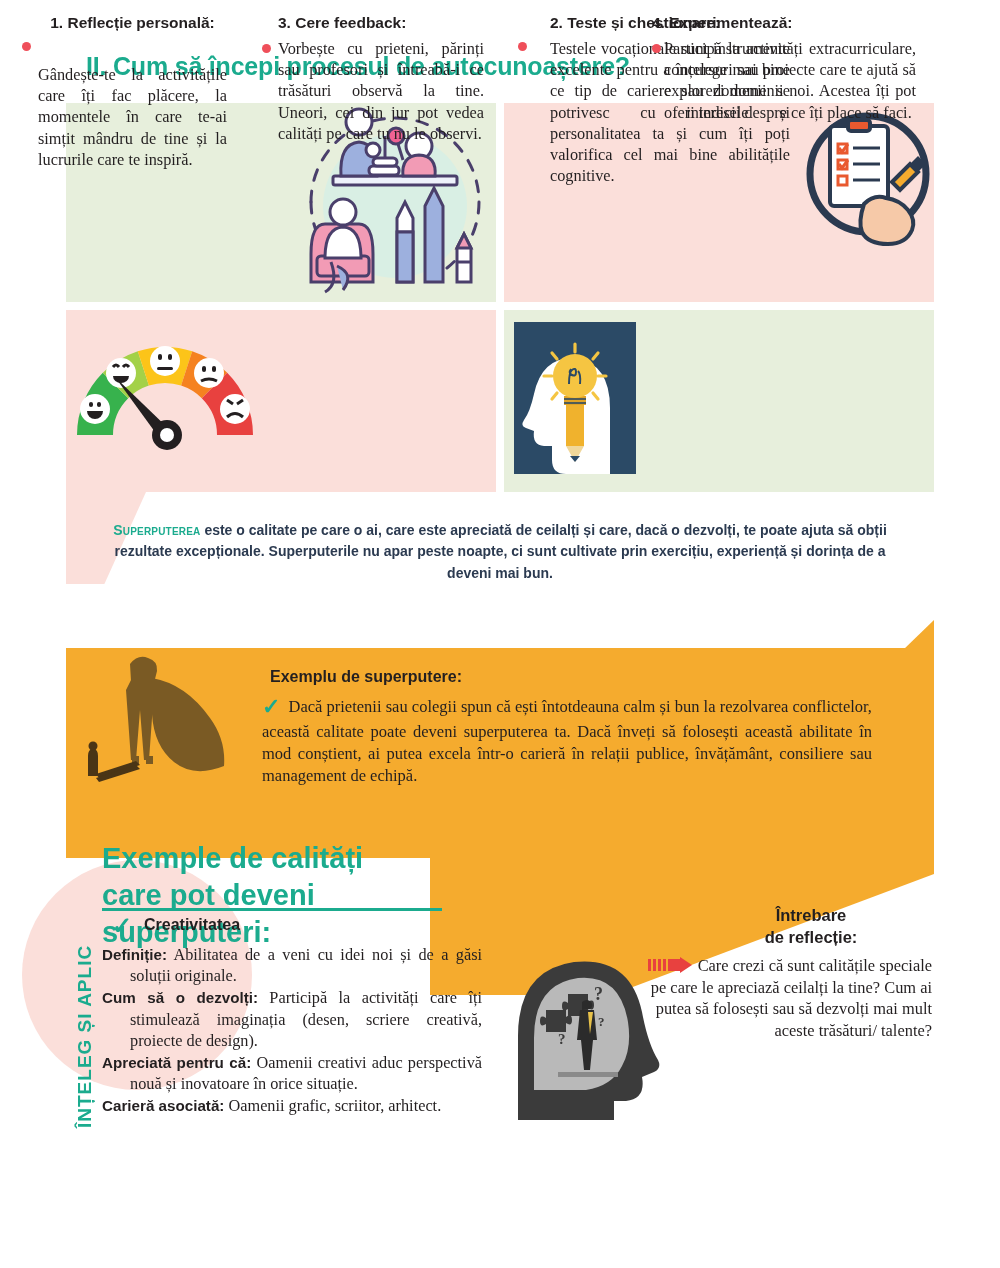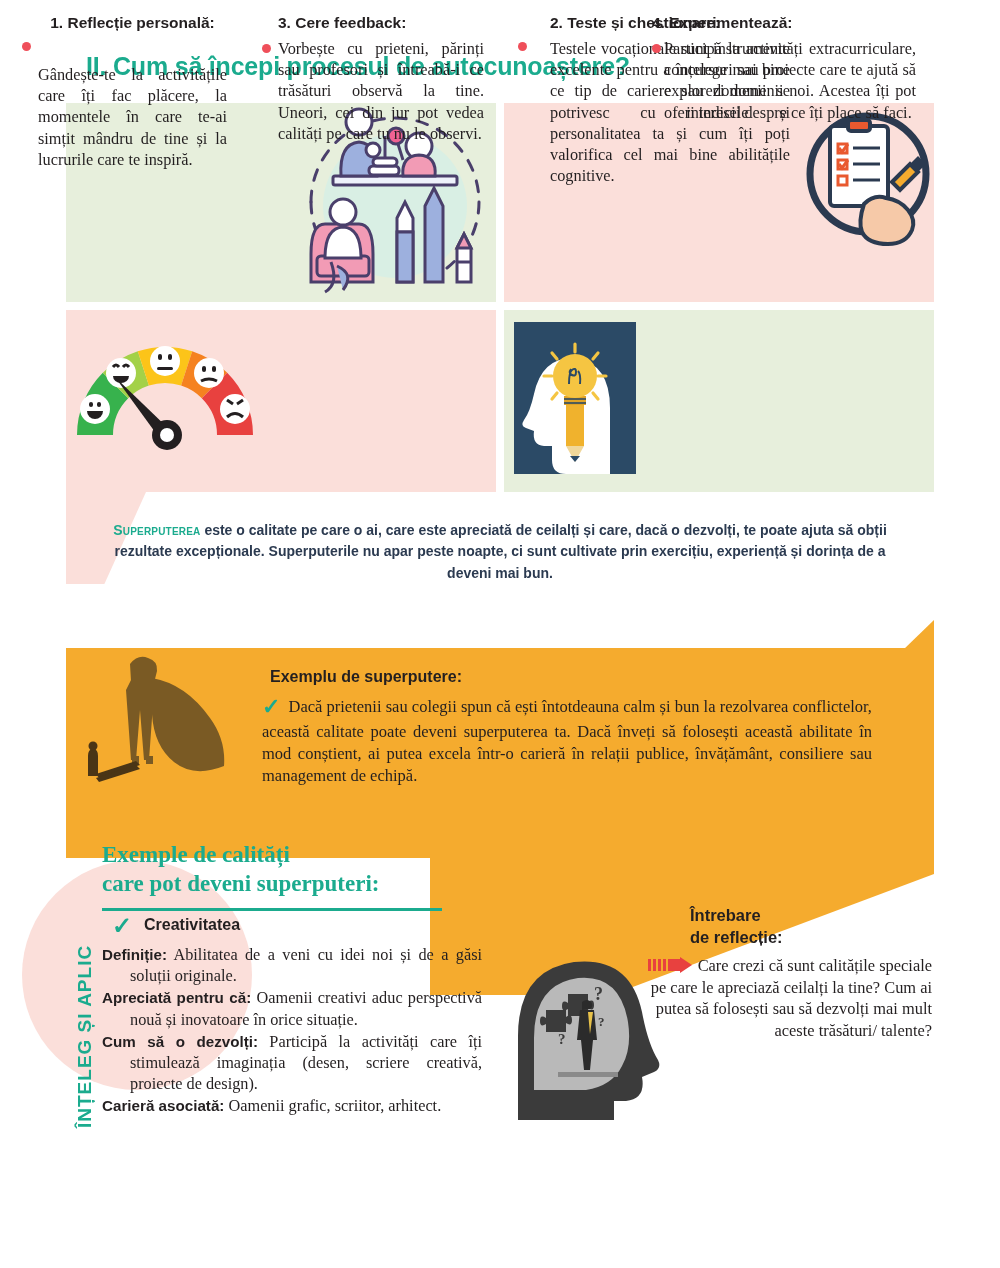--- a/index.html
+++ b/index.html
@@ -148,22 +148,22 @@
     left:32px;top:228px;
     white-space:nowrap;
     font-family:"Liberation Sans",sans-serif;
     font-weight:bold;font-size:19px;letter-spacing:1px;
     color:#1bab8e;
   }
 
   
   .ex-title{
     position:absolute;left:102px;top:840px;width:360px;
-    font-family:Liberation Serif, serif;
-    font-weight:bold;font-size:23px;line-height:1.28;color:#1bab8e;
+    font-family:Liberation Sans, sans-serif;
+    font-weight:bold;font-size:29px;line-height:1.28;color:#1bab8e;
   }
   .ex-rule{
     position:absolute;left:102px;top:908px;width:340px;height:3px;
     background:#1bab8e;
   }
   .quality-name{
     position:absolute;left:112px;top:916px;
     font-family:"Liberation Sans",sans-serif;
     font-weight:bold;font-size:16px;color:#231f20;
   }
@@ -176,21 +176,21 @@
     position:absolute;left:102px;top:944px;width:380px;
     font-family:"Liberation Serif",serif;
     font-size:16.3px;line-height:1.30;color:#231f20;
   }
   .qitem{margin-bottom:1px;text-align:justify;padding-left:28px;text-indent:-28px;}
   .qlabel{font-family:"Liberation Sans",sans-serif;font-weight:bold;font-size:15.2px;}
 
   
   .refl-head{
     position:absolute;left:690px;top:905px;width:242px;
-    text-align:left;
+    text-align:center;
     font-family:"Liberation Sans",sans-serif;
     font-weight:bold;font-size:16.5px;line-height:1.32;color:#231f20;
   }
   .refl-body{
     position:absolute;left:640px;top:955px;width:292px;
     text-align:right;
     font-family:"Liberation Serif",serif;
     font-size:16.4px;line-height:1.32;color:#231f20;
   }
   .arrow-icon{display:inline-block;vertical-align:-2px;margin-right:4px;}
@@ -426,24 +426,24 @@
   </div>
   <div class="ex-rule"></div>
   <div class="quality-check">✓</div>
   <div class="quality-name" style="left:144px;">Creativitatea</div>
 
   <div class="qlist">
     <div class="qitem">
       <span class="qlabel">Definiție:</span><span> Abilitatea de a veni cu idei noi și de a găsi soluții originale.</span>
     </div>
     <div class="qitem">
-      <span class="qlabel">Apreciată pentru că:</span><span> Oamenii creativi aduc perspectivă nouă și inovatoare în orice situație.</span>
+      <span class="qlabel">Cum să o dezvolți:</span><span> Participă la activități care îți stimulează imaginația (desen, scriere creativă, proiecte de design).</span>
     </div>
     <div class="qitem">
-      <span class="qlabel">Cum să o dezvolți:</span><span> Participă la activități care îți stimulează imaginația (desen, scriere creativă, proiecte de design).</span>
+      <span class="qlabel">Apreciată pentru că:</span><span> Oamenii creativi aduc perspectivă nouă și inovatoare în orice situație.</span>
     </div>
     <div class="qitem">
       <span class="qlabel">Carieră asociată:</span><span> Oamenii grafic, scriitor, arhitect.</span>
     </div>
   </div>
 
   <svg class="ill ill6" viewBox="0 0 150 180">
     <path d="M6 180 V96 Q6 30 62 22 Q118 16 130 72 Q136 104 146 120 Q150 128 142 132 l-12 5 q4 22 -16 24 l-12 0 v19 z" fill="#3b3b3b"></path>
     <path d="M22 150 V98 Q22 44 66 38 Q108 34 116 82 q4 26 -6 44 q-10 20 -36 24 z" fill="#b9b9b9"></path>
 

